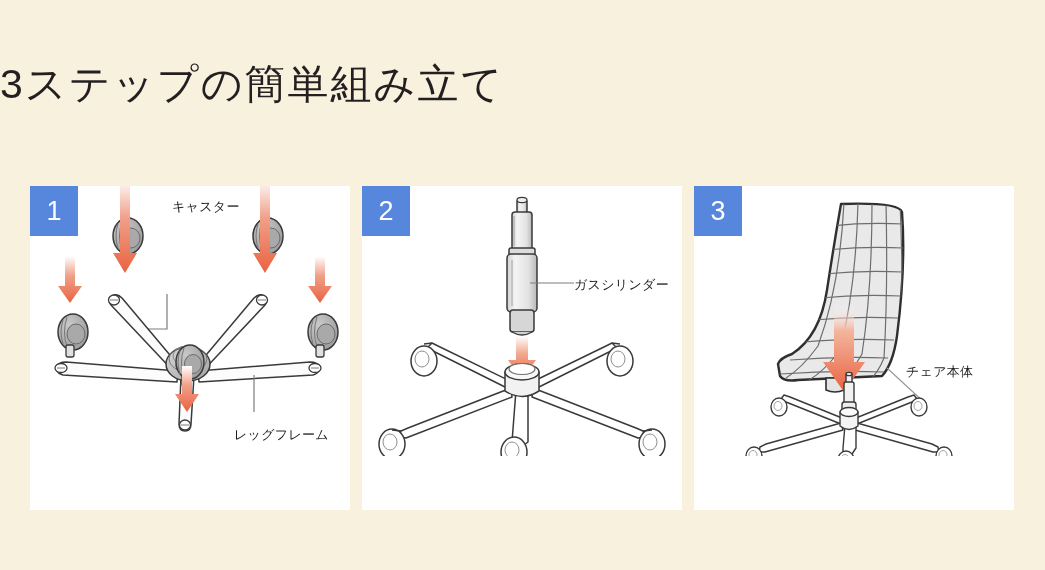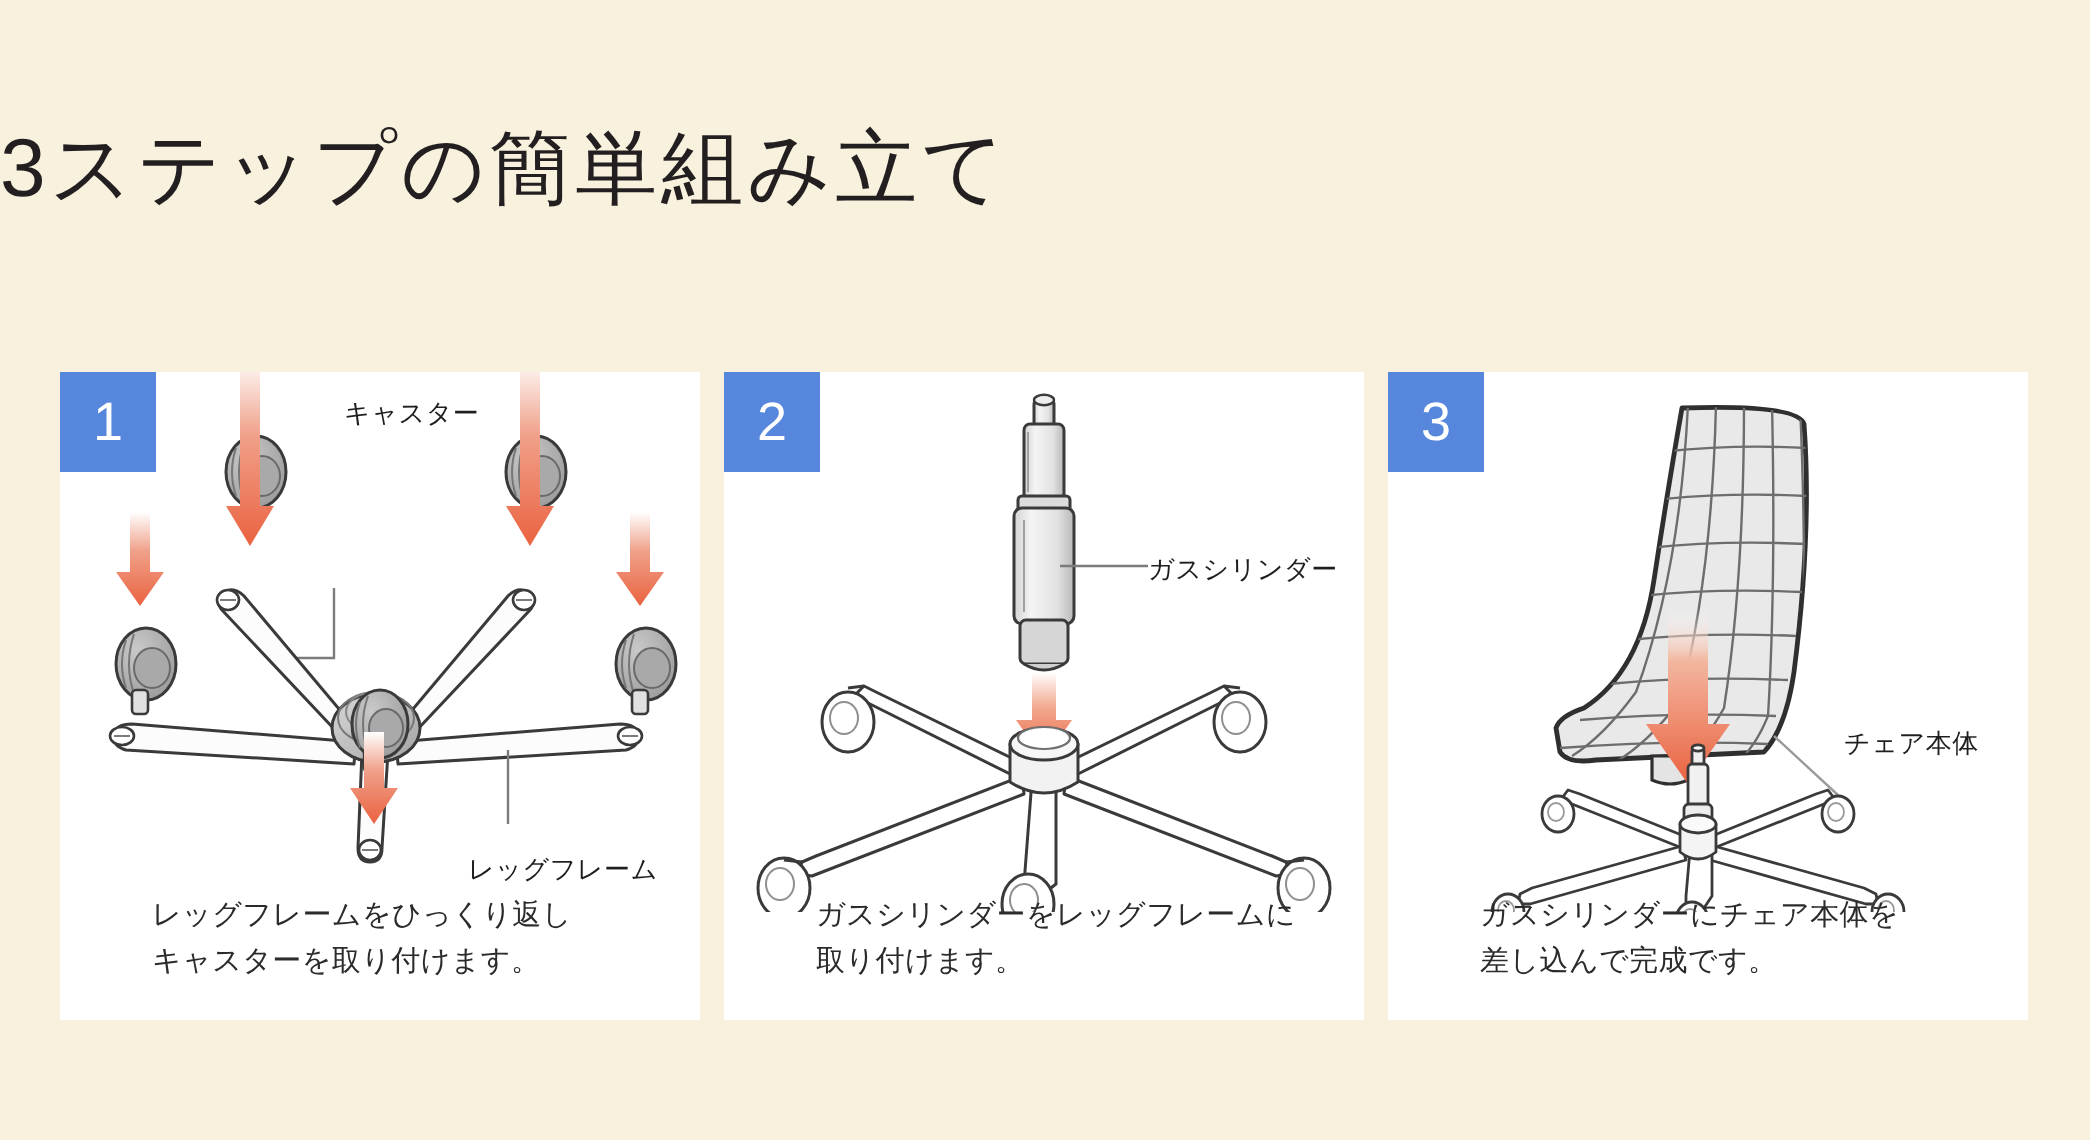--- a/index.html
+++ b/index.html
@@ -199,22 +199,20 @@
 
       <g stroke="#7c7c7c" stroke-width="1.2" fill="none">
         <path d="M224,189 L224,226"></path>
       </g>
     </svg>
 
     <div class="callout" style="left:142px; top:12px;">キャスター</div>
 
     <div class="callout" style="left:204px; top:240px;">レッグフレーム</div>
 
-    <div class="caption">レッグフレームをひっくり返し
-キャスターを取り付けます。</div>
   </div>
 
   <div class="panel">
     <div class="step-badge">2</div>
 
     <svg class="art" viewBox="0 0 320 270">
       <defs>
         <linearGradient id="arrG2" x1="0" y1="0" x2="0" y2="1">
           <stop offset="0%" stop-color="#ffffff"></stop>
           <stop offset="40%" stop-color="#f2a98f"></stop>
@@ -297,22 +295,20 @@
         </g>
         <g>
           <ellipse cx="152" cy="266" rx="13" ry="15"></ellipse>
           <ellipse cx="150" cy="264" rx="7" ry="8" fill="none" stroke="#8f8f8f" stroke-width="1"></ellipse>
         </g>
       </g>
     </svg>
 
     <div class="callout" style="left:212px; top:90px;">ガスシリンダー</div>
 
-    <div class="caption">ガスシリンダーをレッグフレームに
-取り付けます。</div>
   </div>
 
   <div class="panel">
     <div class="step-badge">3</div>
 
     <svg class="art" viewBox="0 0 320 270">
       <defs>
         <linearGradient id="arrG3" x1="0" y1="0" x2="0" y2="1">
           <stop offset="0%" stop-color="#ffffff" stop-opacity="0"></stop>
           <stop offset="30%" stop-color="#f3b69f"></stop>
@@ -395,19 +391,17 @@
             <ellipse cx="249" cy="269" rx="4" ry="4.5" fill="none" stroke="#999" stroke-width="0.9"></ellipse>
           </g>
           <g>
             <ellipse cx="152" cy="274" rx="8" ry="9"></ellipse>
             <ellipse cx="151" cy="273" rx="4" ry="4.5" fill="none" stroke="#999" stroke-width="0.9"></ellipse>
           </g>
         </g>
       </g>
     </svg>
 
-    <div class="callout" style="left:228px; top:177px;">チェア本体</div>
-
-    <div class="caption">ガスシリンダーにチェア本体を
-差し込んで完成です。</div>
+    <div class="callout" style="left:212px; top:177px;">チェア本体</div>
+
   </div>
 
 </div>
 
 </body></html>

